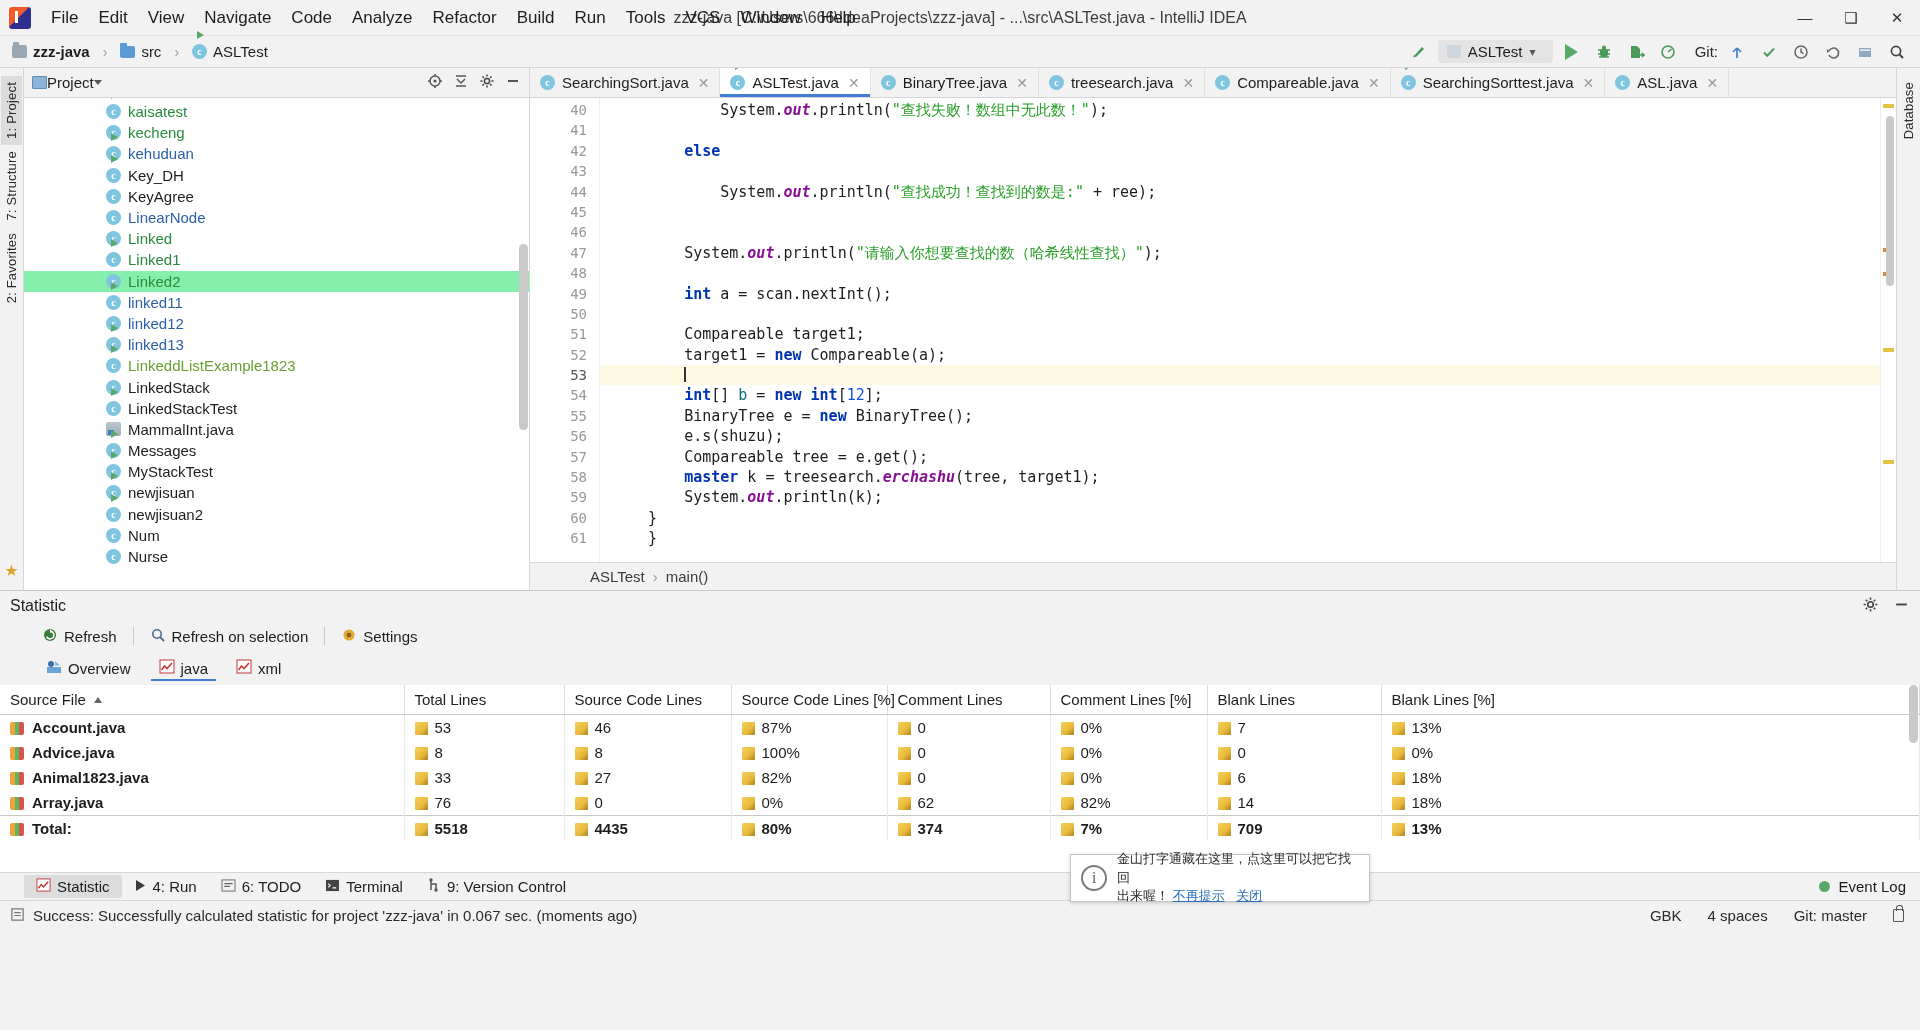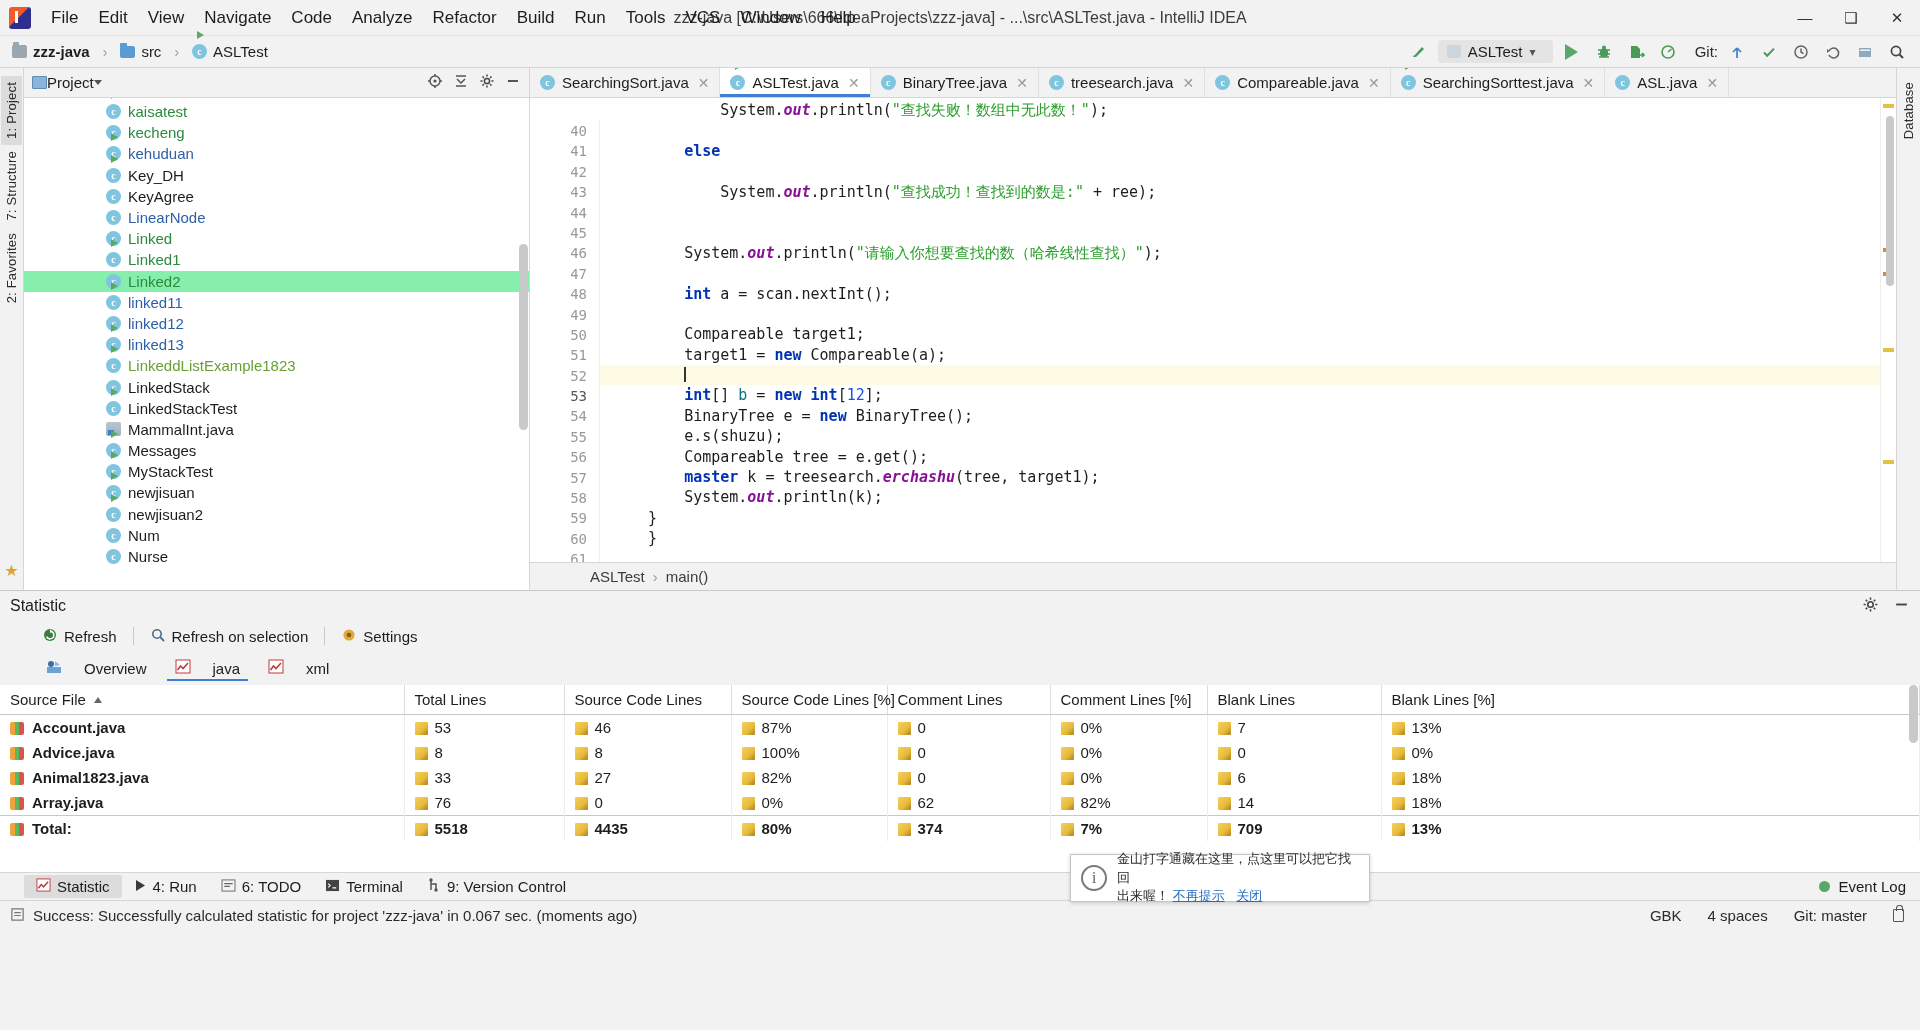--- a/index.html
+++ b/index.html
@@ -121,21 +121,20 @@
     display:flex; align-items:center; gap:7px; padding:0 10px; font-size:15px; white-space:nowrap;
     border-right:1px solid #e0e0e0; position:relative;
   }
   .etab.active { background:#fff; }
   .etab.active::after{ content:""; position:absolute; left:0; right:0; bottom:0; height:3px; background:#3f7fd4; }
   .tab-x { color:#999; font-size:14px; margin-left:2px; }
   .editorbody { flex:1 1 auto; display:flex; min-height:0; position:relative; overflow:hidden; }
   .gutter {
     width:70px; background:#fff; flex:0 0 70px; padding-top:2px; position:relative;
     border-right:1px solid #f0f0f0;
-    margin-top:21px;
   }
   .gln {
     height:20.4px; line-height:20.4px; text-align:right; padding-right:12px;
     font-family:"DejaVu Sans Mono", monospace; font-size:14px; color:#999;
   }
   .codecol { flex:1 1 auto; position:relative; min-width:0; padding-top:2px; overflow:hidden; }
   .cline {
     height:20.4px; line-height:20.4px; font-family:"DejaVu Sans Mono", monospace; font-size:15px;
     white-space:pre; color:#1d1d1d; padding-left:48px;
   }
@@ -155,21 +154,21 @@
   }
 
   
   .toolwindow { height:282px; background:#f2f2f2; display:flex; flex-direction:column; flex:0 0 282px; border-top:1px solid #c8c8c8; }
   .tw-header { height:30px; display:flex; align-items:center; padding:0 10px; font-size:16px; flex:0 0 30px; }
   .tw-header-right{margin-left:auto;display:flex;align-items:center;gap:14px;}
   .tw-toolbar { height:30px; display:flex; align-items:center; gap:0; padding-left:32px; font-size:15px; flex:0 0 30px; }
   .tw-tbbtn { display:flex; align-items:center; gap:6px; padding:3px 10px; border-radius:3px; }
   .tb-sep{width:1px;height:18px;background:#c9c9c9;margin:0 6px;}
   .tw-tabs { height:30px; display:flex; align-items:flex-end; gap:0; padding-left:32px; flex:0 0 30px; }
-  .tw-tab { display:flex;align-items:center;gap:22px;padding:4px 14px;font-size:15px;position:relative;text-align:right; }
+  .tw-tab { display:flex;align-items:center;gap:6px;padding:4px 14px;font-size:15px;position:relative;text-align:right; }
   .tw-tab.active::after{content:"";position:absolute;left:6px;right:6px;bottom:0;height:2px;background:#3f7fd4;}
   .tbl-wrap { flex:1 1 auto; background:#fff; margin:4px 0 0 0; overflow:hidden; position:relative; }
   table.stat { border-collapse:collapse; width:100%; table-layout:fixed; }
   table.stat th {
     font-size:15px; font-weight:normal; text-align:left; padding:6px 10px; background:#fff;
     border-right:1px solid #dcdcdc; border-bottom:1px solid #c8c8c8; white-space:nowrap;
   }
   table.stat td {
     font-size:15px; padding:4px 10px; border-right:1px solid #ededed; white-space:nowrap; height:24px;
   }

